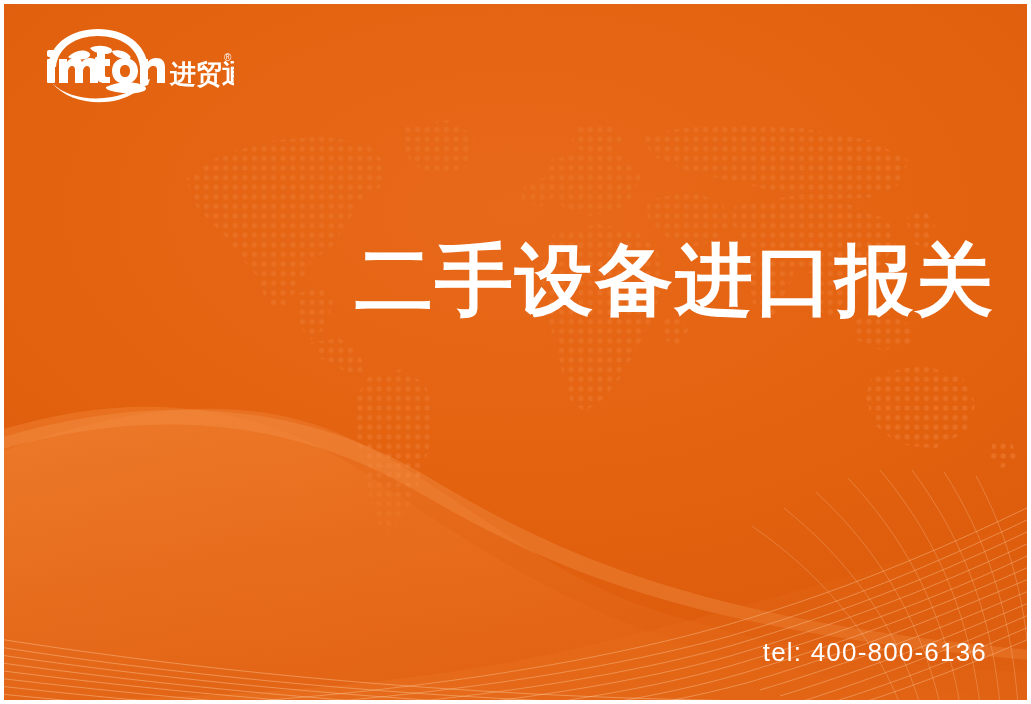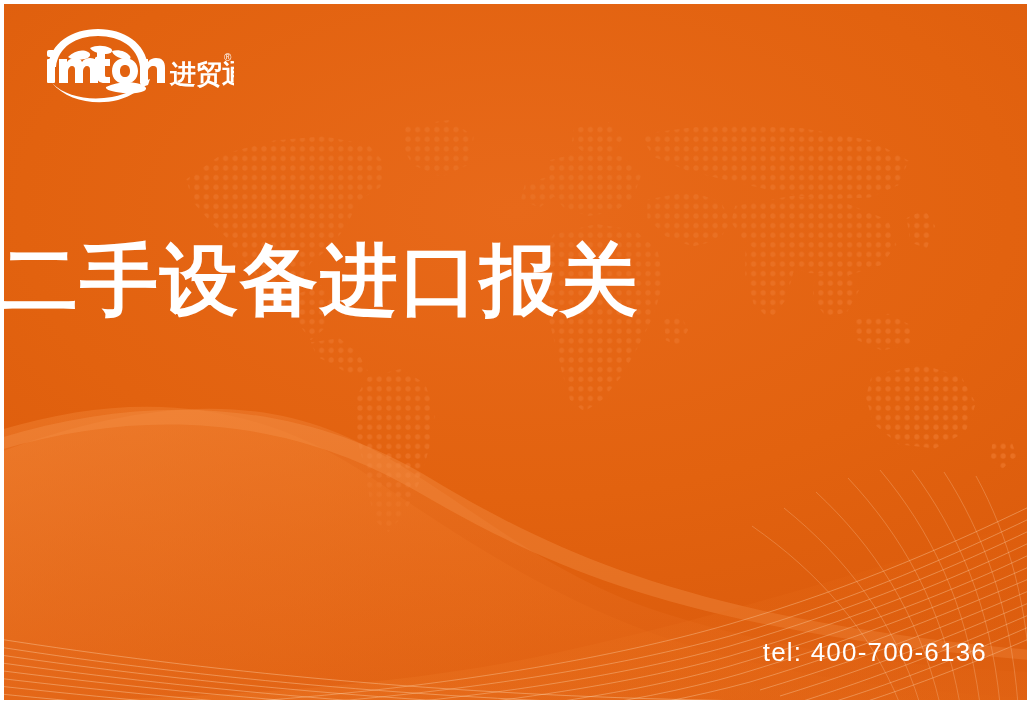--- a/index.html
+++ b/index.html
@@ -51,21 +51,21 @@
     position:absolute; left:44px; top:27px;
     width: 190px; height: 76px;
     z-index: 40;
   }
   #logo svg { display:block; }
 
   
   #headline {
     position:absolute; left:0; top:224px; width:995px;
     z-index: 45;
-    text-align:left;
+    text-align:right;
   }
   .headline-line {
     display:block;
     color:#ffffff;
     font-family: "DejaVu Sans", "Liberation Sans", sans-serif;
     font-size: 78px;
     font-weight: 700;
     letter-spacing: 2px;
     line-height: 112px;
     white-space: nowrap;
@@ -258,20 +258,20 @@
 
       <text x="126" y="56" font-family="DejaVu Sans, Liberation Sans, sans-serif" font-size="26" font-weight="700" fill="#ffffff">进贸通</text>
       <text x="180" y="34" font-family="Liberation Sans, sans-serif" font-size="10" fill="#ffffff">®</text>
     </svg>
   </div>
 
   <div id="headline">
     <span class="headline-line">二手设备进口报关</span>
   </div>
 
-  <div id="phone">tel: 400-700-6136</div>
+  <div id="phone">tel: 400-800-6136</div>
 
   <div id="frame-top"></div>
   <div id="frame-bottom"></div>
   <div id="frame-left"></div>
   <div id="frame-right"></div>
 
 </div>
 
 </body></html>

